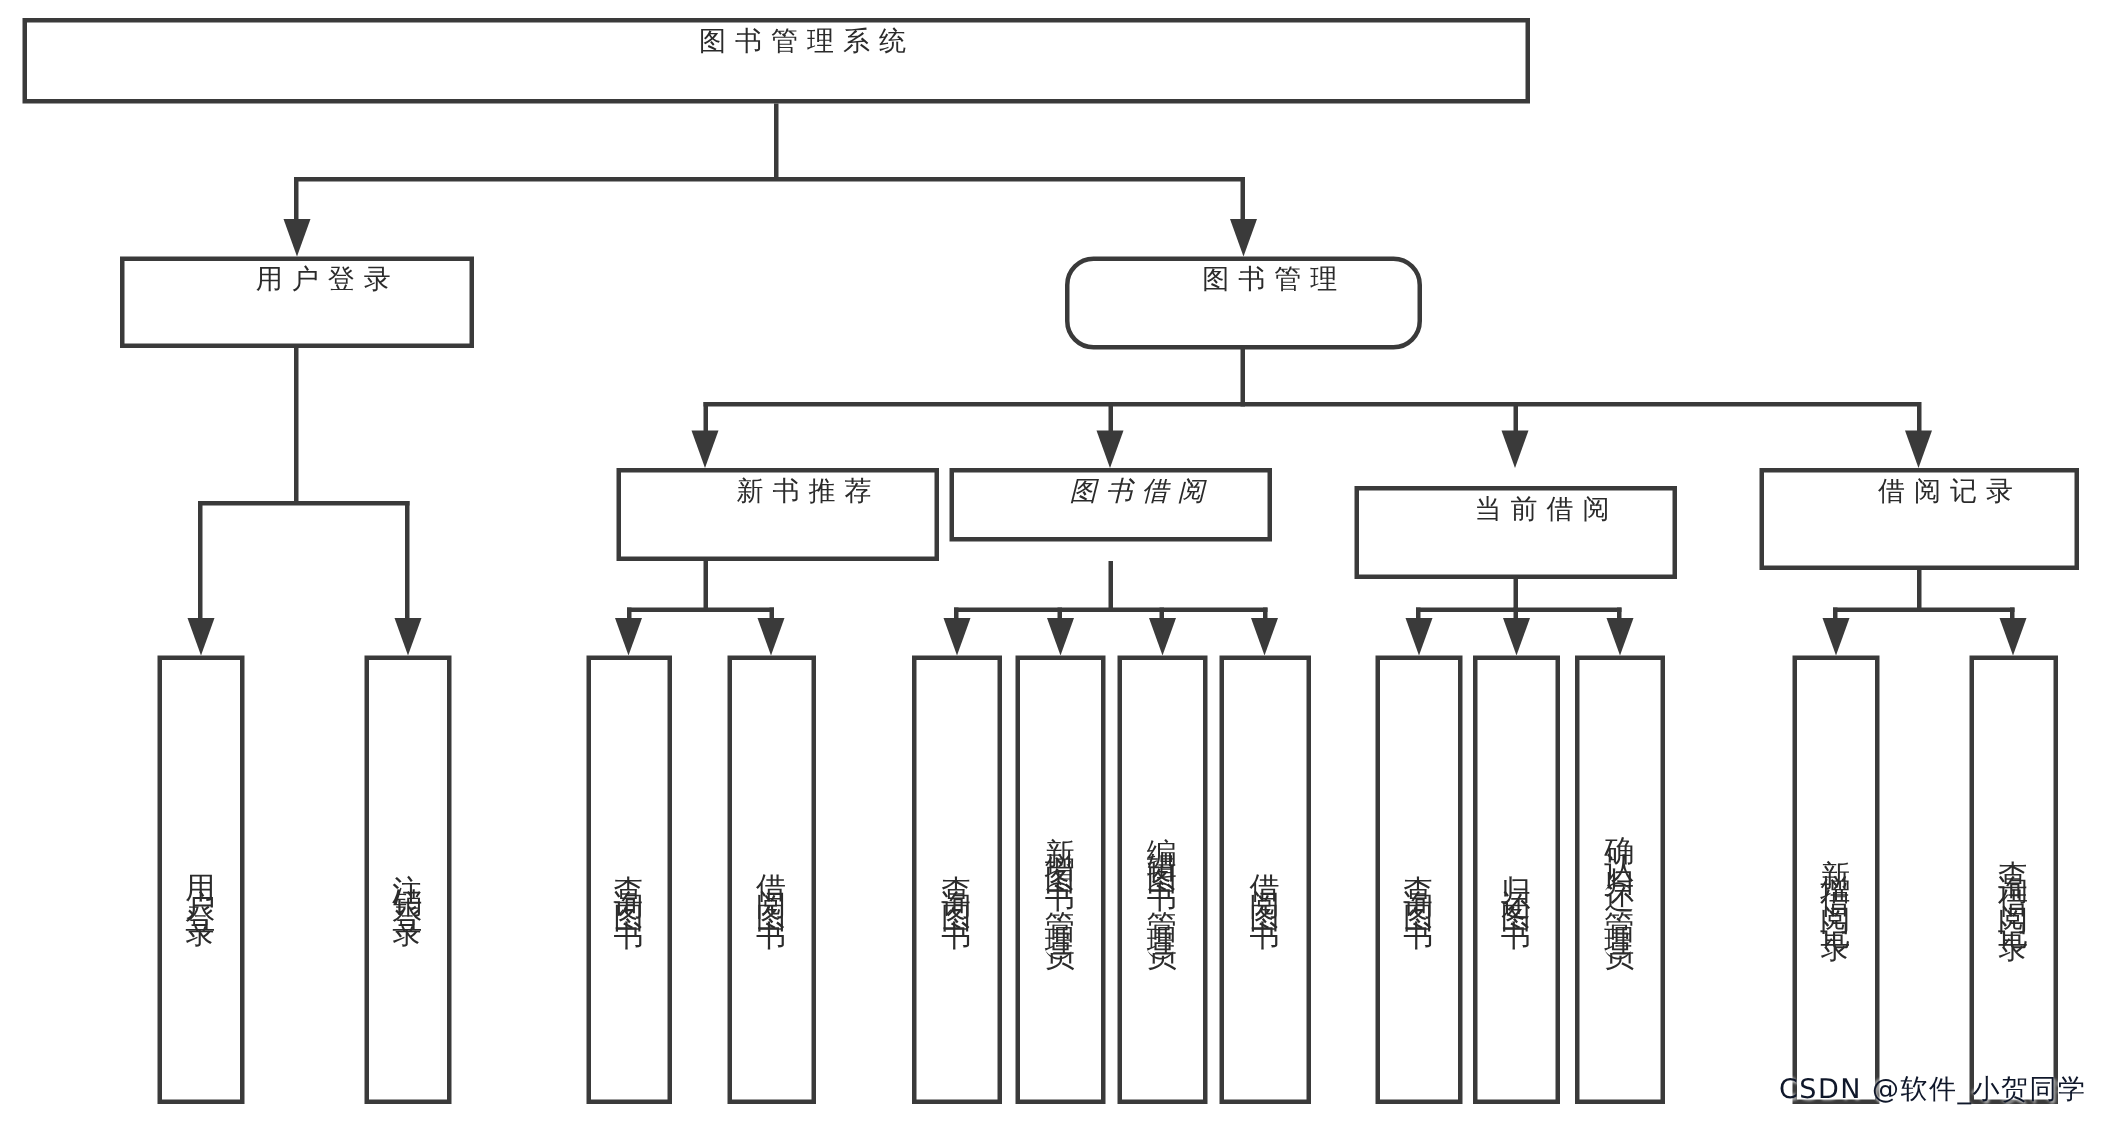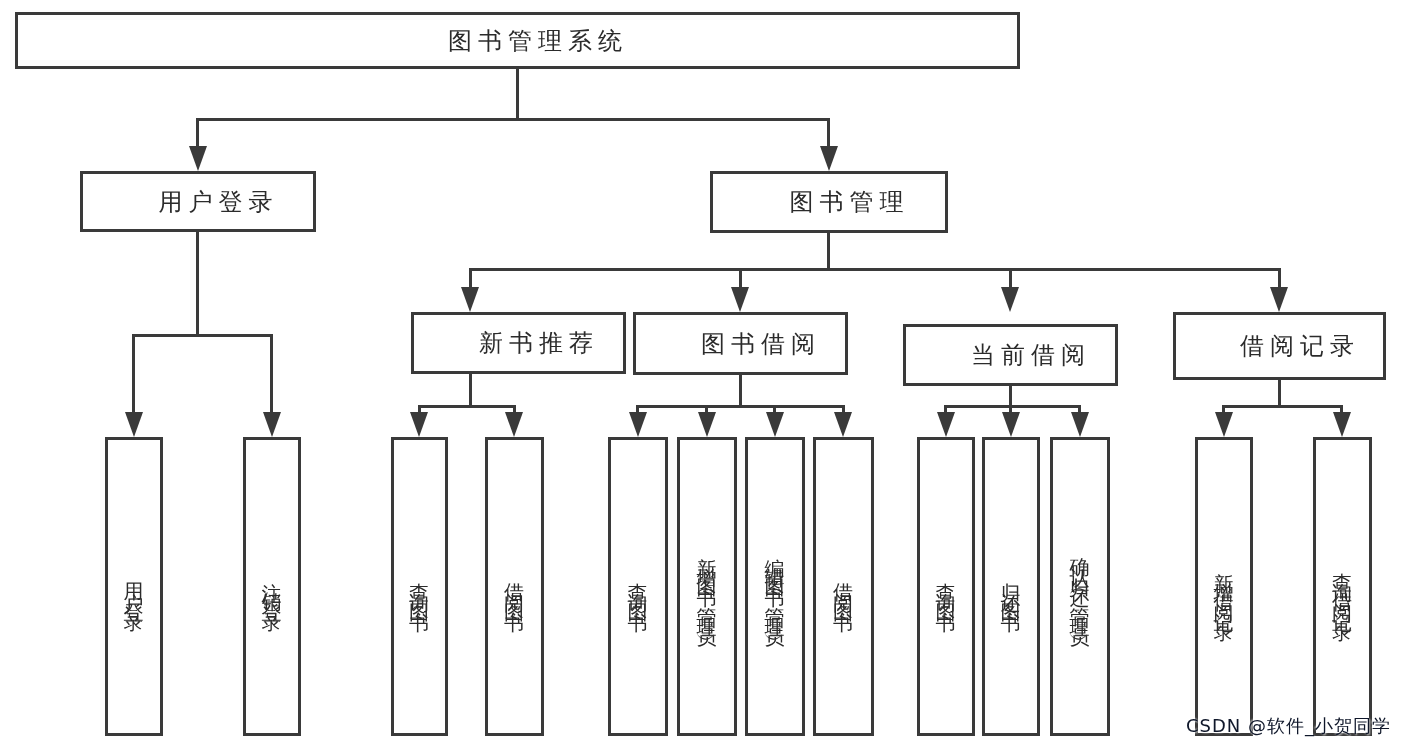--- a/index.html
+++ b/index.html
@@ -14,23 +14,23 @@
     height: 747px;
     background: #ffffff;
     overflow: hidden;
   }
   .node {
     position: absolute;
     box-sizing: border-box;
     border: 3px solid #3a3a3a;
     background: #ffffff;
     display: flex;
-    align-items: center;
+    align-items: flex-start;
     justify-content: center;
-    font-size: 24px;
+    font-size: 18px;
     letter-spacing: 6px;
     color: #2b2b2b;
     text-indent: 6px; 
     z-index: 2;
     padding-left: 35px;
   }
   .leaf {
     position: absolute;
     box-sizing: border-box;
     border: 3px solid #3a3a3a;
@@ -94,21 +94,21 @@
   <div class="vline" style="left:516px; top:67px; height:53px;"></div>
   <div class="hline" style="left:196px; top:118px; width:634px;"></div>
   <div class="vline" style="left:196px; top:118px; height:30px;"></div>
   <div class="vline" style="left:827px; top:118px; height:30px;"></div>
   <div class="arrow" style="left:189px; top:146px;"></div>
   <div class="arrow" style="left:820px; top:146px;"></div>
 
   <div class="node" style="left:80px; top:171px; width:236px; height:61px;">
     <span>用户登录</span>
   </div>
-  <div class="node" style="left:710px; top:171px; width:238px; height:62px;">
+  <div class="node" style="left:710px; top:171px; width:238px; height:62px;border-radius:19px;">
     <span>图书管理</span>
   </div>
 
   <div class="vline" style="left:196px; top:231px; height:105px;"></div>
   <div class="hline" style="left:132px; top:334px; width:141px;"></div>
   <div class="vline" style="left:132px; top:334px; height:80px;"></div>
   <div class="vline" style="left:270px; top:334px; height:80px;"></div>
   <div class="arrow" style="left:125px; top:412px;"></div>
   <div class="arrow" style="left:263px; top:412px;"></div>
 
@@ -119,21 +119,21 @@
   <div class="vline" style="left:1009px; top:268px; height:22px;"></div>
   <div class="vline" style="left:1278px; top:268px; height:22px;"></div>
   <div class="arrow" style="left:461px; top:287px;"></div>
   <div class="arrow" style="left:731px; top:287px;"></div>
   <div class="arrow" style="left:1001px; top:287px;"></div>
   <div class="arrow" style="left:1270px; top:287px;"></div>
 
   <div class="node" style="left:363px; top:312px; width:215px; height:62px;margin-left:48px;">
     <span>新书推荐</span>
   </div>
-  <div class="node" style="left:633px; top:312px; width:215px; height:63px;">
+  <div class="node" style="left:633px; top:312px; width:215px; height:49px;font-style:italic;">
     <span>图书借阅</span>
   </div>
   <div class="node" style="left:903px; top:324px; width:215px; height:62px;">
     <span>当前借阅</span>
   </div>
   <div class="node" style="left:1173px; top:312px; width:213px; height:68px;">
     <span>借阅记录</span>
   </div>
 
   <div class="vline" style="left:469px; top:374px; height:33px;"></div>

